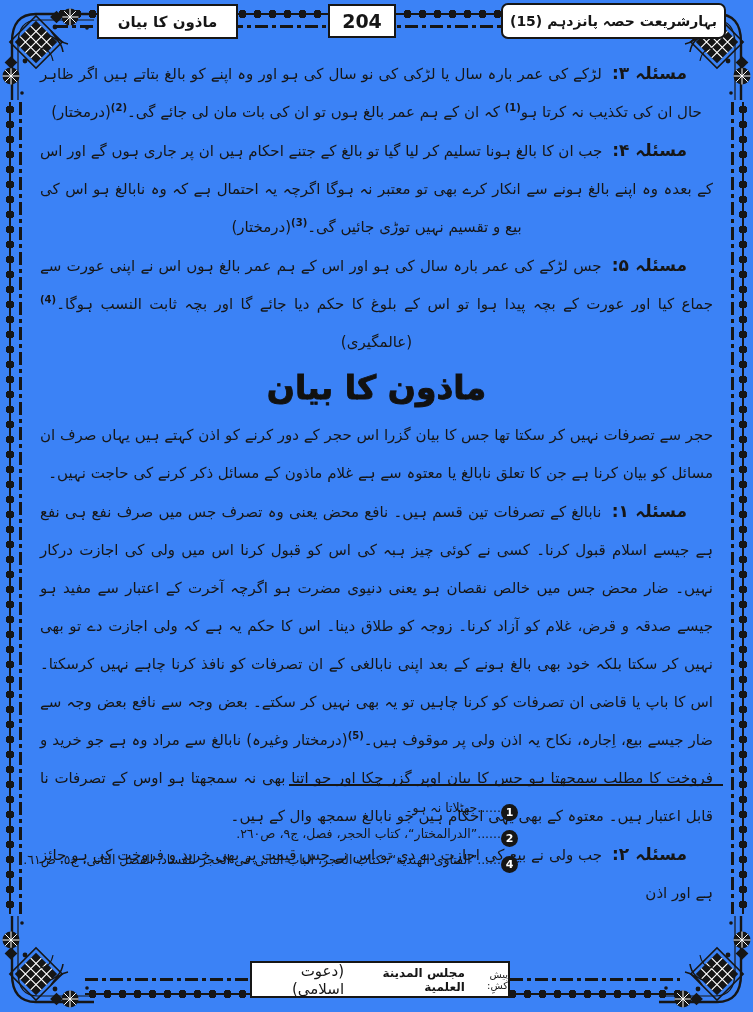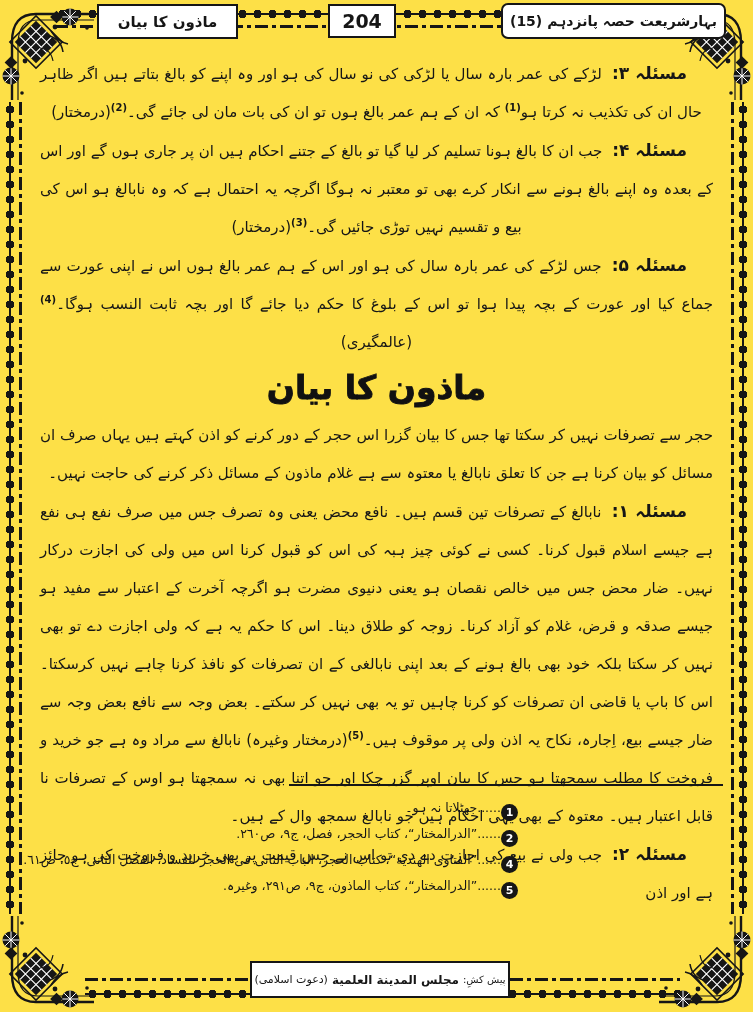--- a/index.html
+++ b/index.html
@@ -1,18 +1,18 @@
 <!DOCTYPE html>
 <html lang="ur" dir="rtl"><head>
 <meta charset="utf-8">
 <style>
   html,body{margin:0;padding:0;background:#e8e8e8;}
   .page{
     position:relative;width:753px;height:1012px;margin:0 auto;
-    background:#fde047;overflow:hidden;
+    background:#3b82f6;overflow:hidden;
     font-family:"DejaVu Sans",sans-serif;color:#161616;
   }
   
   .beads-h{position:absolute;height:12px;z-index:1;
     background-image:radial-gradient(circle 4.2px at 7.5px 6px,#161616 97%,transparent 100%),linear-gradient(#161616,#161616);
     background-size:15px 12px,100% 2px;background-position:0 0,0 5px;background-repeat:repeat-x,no-repeat;}
   .dashdot-h{position:absolute;height:3px;z-index:1;
     background-image:repeating-linear-gradient(90deg,#161616 0 13px,transparent 13px 17px,#161616 17px 21px,transparent 21px 25px);}
   .beads-v{position:absolute;width:12px;z-index:1;
     background-image:radial-gradient(circle 4.2px at 6px 7.5px,#161616 97%,transparent 100%),linear-gradient(#161616,#161616);
@@ -52,21 +52,21 @@
   .footnotes{position:absolute;top:795px;right:235px;width:482px;z-index:2;direction:rtl;}
   .fn-line{white-space:nowrap;text-align:right;font-size:12.5px;line-height:25px;color:#161616;}
   .fn-bullet{display:inline-flex;width:17px;height:17px;border-radius:50%;background:#161616;color:#fff;
     font-size:11px;font-weight:bold;align-items:center;justify-content:center;vertical-align:-4px;direction:ltr;}
   .fn-dots{letter-spacing:0.5px;}
   
   .footer-box{position:absolute;left:250px;bottom:14px;width:256px;height:33px;border:2px solid #161616;
     background:#fff;display:flex;align-items:center;justify-content:center;gap:4px;direction:rtl;z-index:3;}
   .f-prefix{font-size:10px;}
   .f-name{font-weight:bold;font-size:12px;text-align:right;}
-  .f-suffix{font-size:11px;text-align:right;}
+  .f-suffix{font-size:15px;text-align:right;}
 </style>
 </head>
 <body>
 
 <div class="page">
 
   <div class="beads-h band-top-beads"></div>
   <div class="dashdot-h band-top-dash"></div>
   <div class="dashdot-h band-bottom-dash"></div>
   <div class="beads-h band-bottom-beads"></div>
@@ -238,21 +238,20 @@
         <p class="body-par indent"><span class="par-label">مسئلہ ۱:</span> <span>نابالغ کے تصرفات تین قسم ہیں۔ نافع محض یعنی وہ تصرف جس میں صرف نفع ہی نفع ہے جیسے اسلام قبول کرنا۔ کسی نے کوئی چیز ہبہ کی اس کو قبول کرنا اس میں ولی کی اجازت درکار نہیں۔ ضار محض جس میں خالص نقصان ہو یعنی دنیوی مضرت ہو اگرچہ آخرت کے اعتبار سے مفید ہو جیسے صدقہ و قرض، غلام کو آزاد کرنا۔ زوجہ کو طلاق دینا۔ اس کا حکم یہ ہے کہ ولی اجازت دے تو بھی نہیں کر سکتا بلکہ خود بھی بالغ ہونے کے بعد اپنی نابالغی کے ان تصرفات کو نافذ کرنا چاہے نہیں کرسکتا۔ اس کا باپ یا قاضی ان تصرفات کو کرنا چاہیں تو یہ بھی نہیں کر سکتے۔ بعض وجہ سے نافع بعض وجہ سے ضار جیسے بیع، اِجارہ، نکاح یہ اذن ولی پر موقوف ہیں۔</span><sup class="fn-ref">(5)</sup><span>(درمختار وغیرہ) نابالغ سے مراد وہ ہے جو خرید و فروخت کا مطلب سمجھتا ہو جس کا بیان اوپر گزر چکا اور جو اتنا بھی نہ سمجھتا ہو اوس کے تصرفات نا قابل اعتبار ہیں۔ معتوہ کے بھی یہی احکام ہیں جو نابالغ سمجھ وال کے ہیں۔</span></p>
         <p class="body-par indent"><span class="par-label">مسئلہ ۲:</span> <span>جب ولی نے بیع کی اجازت دے دی تو اس نے جس قیمت پر بھی خرید و فروخت کی ہو جائز ہے اور اذن</span></p>
       </div>
   </div>
 
   <div class="fn-sep"></div>
   <div class="footnotes">
       <div class="fn-line"><span class="fn-bullet">1</span><span class="fn-dots">......</span><span>جھٹلاتا نہ ہو۔</span></div>
       <div class="fn-line"><span class="fn-bullet">2</span><span class="fn-dots">......</span><span>”الدرالمختار“، کتاب الحجر، فصل، ج٩، ص٢٦٠.</span></div>
       <div class="fn-line"><span class="fn-bullet">4</span><span class="fn-dots">......</span><span>”الفتاوی الهندية“، کتاب الحجر، الباب الثانی فی الحجر للفساد، الفصل الثانی، ج٥، ص٦١.</span></div>
-      <div class="fn-line"><span class="fn-bullet">5</span><span class="fn-dots">......</span><span>”الدرالمختار“، کتاب الماذون، ج٩، ص٢٩١، وغیرہ.</span></div>
     </div>
 
   <div class="footer-box">
     <span class="f-prefix">پیش کشِ:</span>
     <span class="f-name">مجلس المدینة العلمیة</span>
     <span class="f-suffix">(دعوت اسلامی)</span>
   </div>
 
 </div>
 

